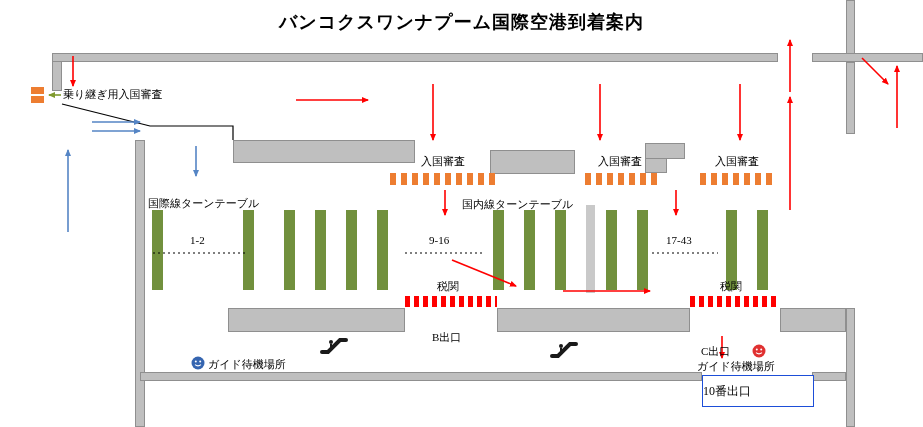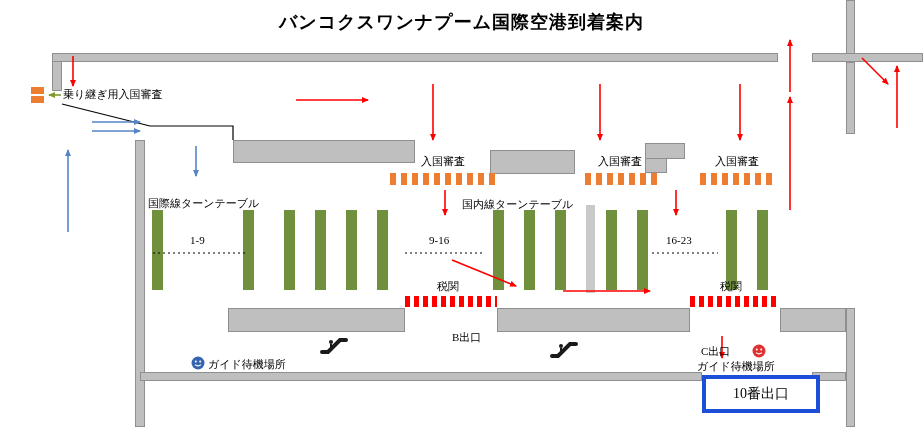--- a/index.html
+++ b/index.html
@@ -15,22 +15,22 @@
   .bar  { position:absolute; top:210px; width:11px; height:80px; background:#71903d; z-index:2; }
   .pillar { position:absolute; top:205px; left:586px; width:9px; height:88px; background:#c9c9c9; z-index:2; }
   .dash-orange { position:absolute; top:173px; height:12px; z-index:2;
     background:repeating-linear-gradient(90deg,#ed7d31 0 6px,transparent 6px 11px); }
   .dash-red { position:absolute; top:296px; height:11px; z-index:2;
     background:repeating-linear-gradient(90deg,#ff0000 0 5px,transparent 5px 9px); }
   .sq { position:absolute; width:13px; height:7px; background:#ed7d31; z-index:2; }
   .lbl { position:absolute; font-size:11px; line-height:1.1; white-space:nowrap; z-index:5; background:transparent; }
   .exitbox {
     position:absolute; left:702px; top:375px; width:110px; height:30px;
-    border:4px solid #1d4ed8; background:#fff; display:flex; align-items:center; justify-content:center;
-    font-size:14px; z-index:6;
+    border:1px solid #1d4ed8; background:#fff; display:flex; align-items:center; justify-content:flex-start;
+    font-size:12px; z-index:6;
   }
   .svg-layer { position:absolute; left:0; top:0; z-index:4; }
   .icon { position:absolute; z-index:5; }
 </style>
 </head>
 <body>
 
 <div class="canvas">
 
   <div class="title">バンコクスワンナプーム国際空港到着案内</div>
@@ -127,26 +127,26 @@
       <line x1="61" y1="95" x2="49" y2="95" marker-end="url(#ao)"></line>
     </g>
   </svg>
 
   <div class="lbl" style="left:63px;top:88px">乗り継ぎ用入国審査</div>
   <div class="lbl" style="left:421px;top:155px">入国審査</div>
   <div class="lbl" style="left:598px;top:155px">入国審査</div>
   <div class="lbl" style="left:715px;top:155px">入国審査</div>
   <div class="lbl" style="left:148px;top:197px">国際線ターンテーブル</div>
   <div class="lbl" style="left:462px;top:198px">国内線ターンテーブル</div>
-  <div class="lbl" style="left:190px;top:234px">1-9</div>
+  <div class="lbl" style="left:190px;top:234px">1-2</div>
   <div class="lbl" style="left:429px;top:234px">9-16</div>
-  <div class="lbl" style="left:666px;top:234px">16-23</div>
+  <div class="lbl" style="left:666px;top:234px">17-43</div>
   <div class="lbl" style="left:437px;top:280px">税関</div>
   <div class="lbl" style="left:720px;top:280px">税関</div>
-  <div class="lbl" style="left:452px;top:331px">B出口</div>
+  <div class="lbl" style="left:432px;top:331px">B出口</div>
   <div class="lbl" style="left:701px;top:345px">C出口</div>
   <div class="lbl" style="left:208px;top:358px">ガイド待機場所</div>
   <div class="lbl" style="left:697px;top:360px">ガイド待機場所</div>
 
   <span class="icon" style="left:191px;top:356px">
     <svg width="14" height="14" viewBox="0 0 14 14">
       <circle cx="7" cy="7" r="6.5" fill="#3565b0"></circle>
       <circle cx="4.8" cy="5.4" r="1" fill="#fff"></circle>
       <circle cx="9.2" cy="5.4" r="1" fill="#fff"></circle>
       <path d="M4 8.6 Q7 11 10 8.6" stroke="#fff" stroke-width="1.2" fill="none"></path>

